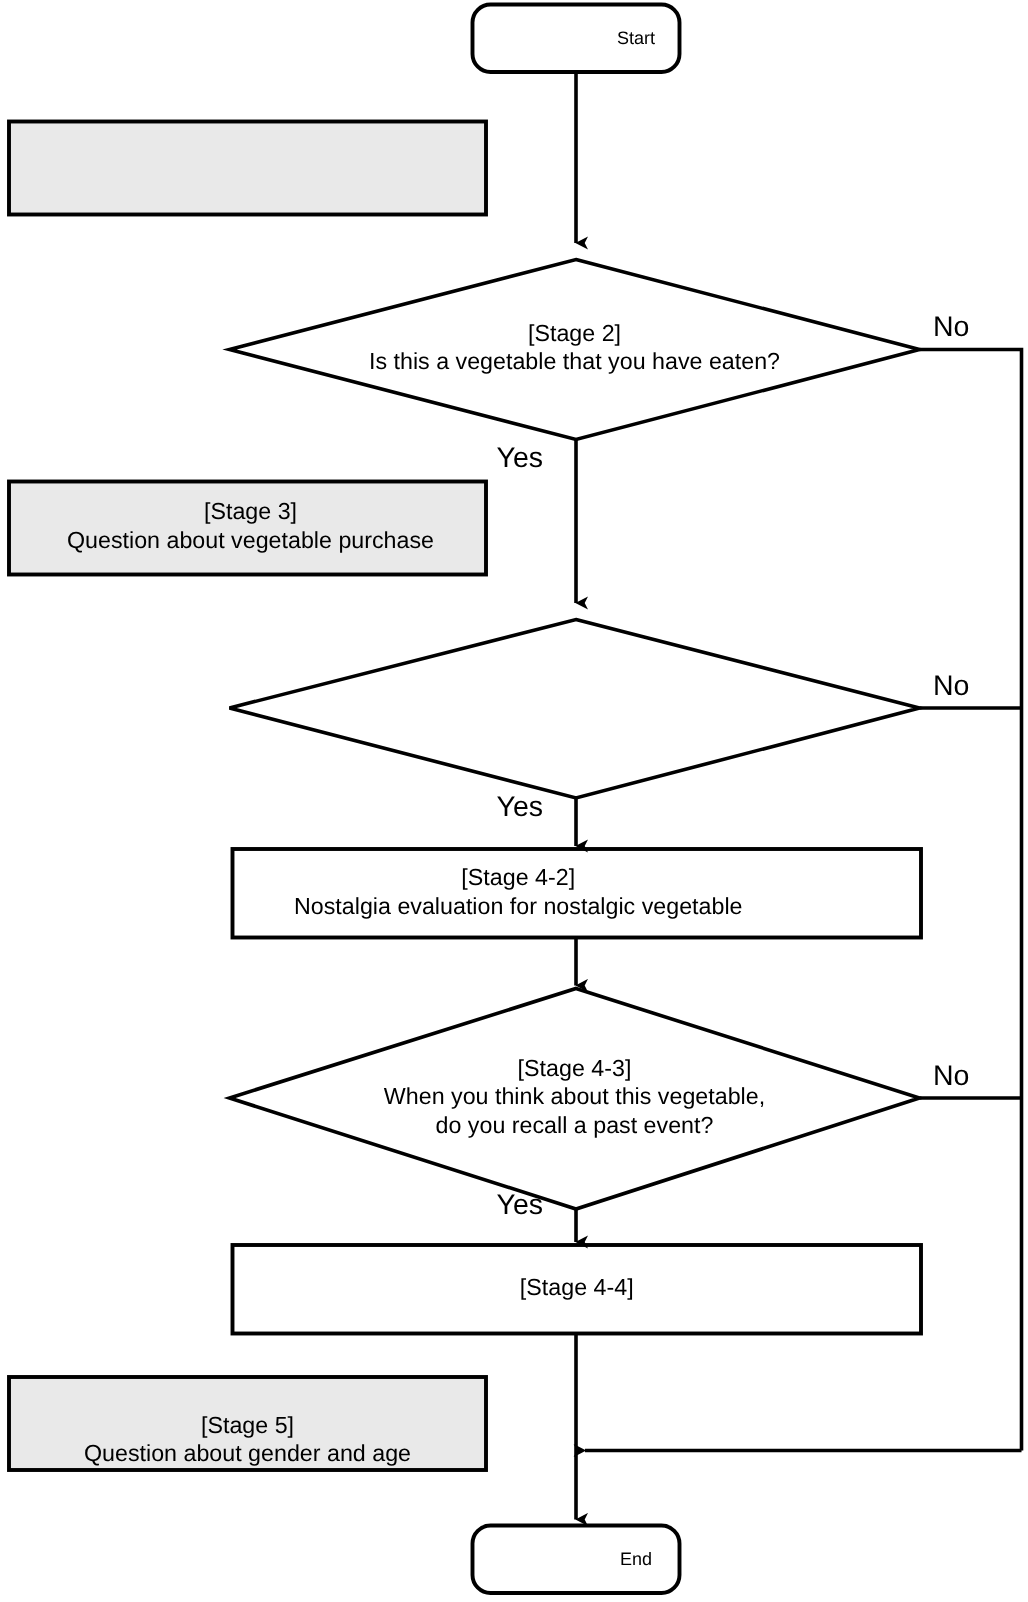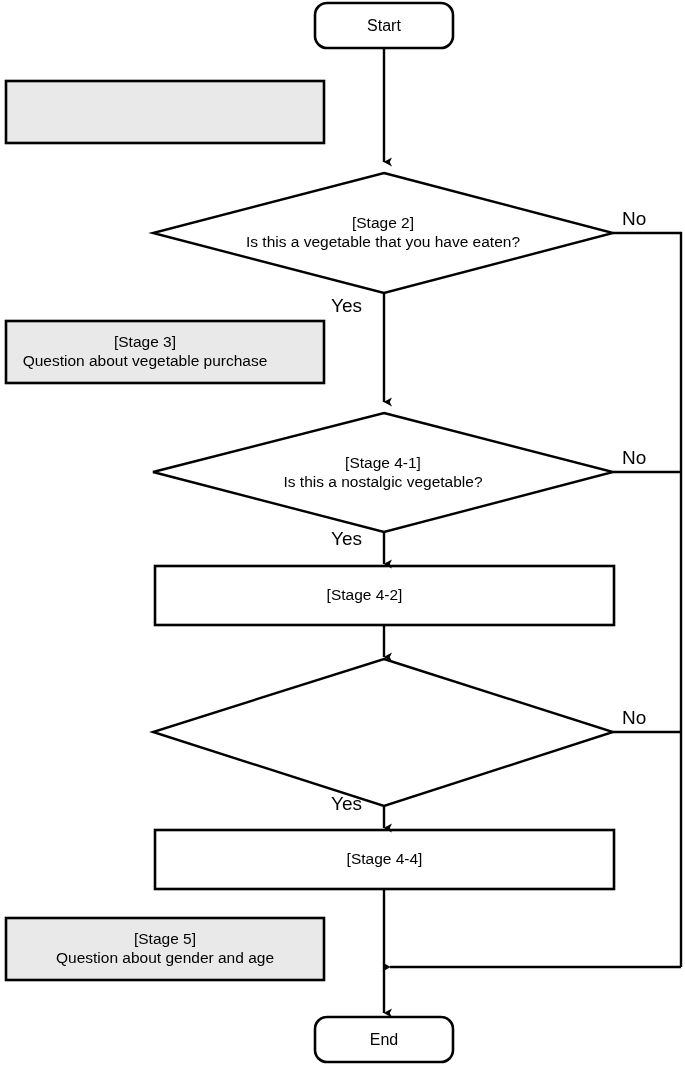--- a/index.html
+++ b/index.html
@@ -36,21 +36,21 @@
     font-size: 15.5px;
     pointer-events: none;
     white-space: nowrap;
   }
   .edge-label {
     position: absolute;
     font-size: 19px;
     line-height: 1;
     white-space: nowrap;
   }
-  .term-text { font-size: 16px; }
+  .term-text { font-size: 12px; margin-left: 40px; }
 </style>
 </head>
 <body>
 
 <div id="flow-root">
 
   <svg id="flow-svg" viewBox="0 0 685 1068">
     <defs>
       <marker id="arrow-down" markerWidth="10" markerHeight="10" refX="4.6" refY="8.4" orient="auto" markerUnits="userSpaceOnUse">
         <path d="M0.2,0.4 L4.6,8.8 L9.0,0.4 L4.6,2.6 Z" fill="#000000"></path>
@@ -98,54 +98,56 @@
     <span>Is this a vegetable that you have eaten?</span>
   </div>
 
   <div class="edge-label" style="left:331px; top:296px;">
     <span>Yes</span>
   </div>
   <div class="edge-label" style="left:622px; top:209px;">
     <span>No</span>
   </div>
 
-  <div class="node-text" style="left:6px; top:321px; width:278px; height:62px;">
+  <div class="node-text" style="left:6px; top:321px; width:278px; height:62px;padding-left:22px;">
     <span>[Stage 3]</span>
     <span>Question about vegetable purchase</span>
   </div>
 
-  <div class="node-text" style="left:153px; top:413px; width:460px; height:119px;">
-    <span>[Stage 4-1]</span>
-    <span>Is this a nostalgic vegetable?</span>
-  </div>
 
   <div class="edge-label" style="left:331px; top:529px;">
     <span>Yes</span>
   </div>
   <div class="edge-label" style="left:622px; top:448px;">
     <span>No</span>
   </div>
 
-  <div class="node-text" style="left:162px; top:566px; width:405px; height:59px;text-align:right;">
+  <div class="node-text" style="left:143px; top:566px; width:405px; height:59px;text-align:right;">
     <span>[Stage 4-2]</span>
+    <span>Nostalgia evaluation for nostalgic vegetable</span>
   </div>
 
+  <div class="node-text" style="left:153px; top:659px; width:460px; height:147px;">
+    <span>[Stage 4-3]</span>
+    <span>When you think about this vegetable,</span>
+    <span>do you recall a past event?</span>
+  </div>
 
   <div class="edge-label" style="left:331px; top:794px;">
     <span>Yes</span>
   </div>
   <div class="edge-label" style="left:622px; top:708px;">
     <span>No</span>
   </div>
 
   <div class="node-text" style="left:155px; top:830px; width:459px; height:59px;gap:33px;">
     <span>[Stage 4-4]</span>
   </div>
 
-  <div class="node-text" style="left:6px; top:918px; width:318px; height:62px;">
+  <div class="node-text" style="left:6px; top:918px; width:318px; height:62px;justify-content:flex-end;">
     <span>[Stage 5]</span>
     <span>Question about gender and age</span>
   </div>
 
   <div class="node-text term-text" style="left:315px; top:1017px; width:138px; height:45px;border-radius:10px;">
     <span>End</span>
   </div>
 
 </div>
 

